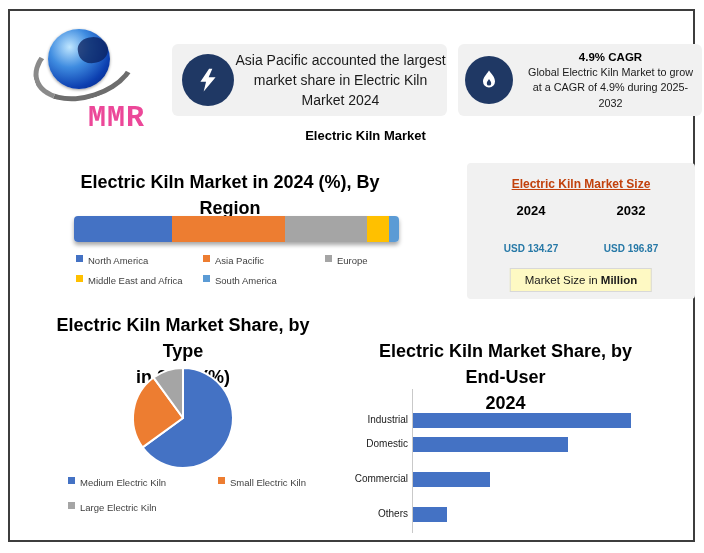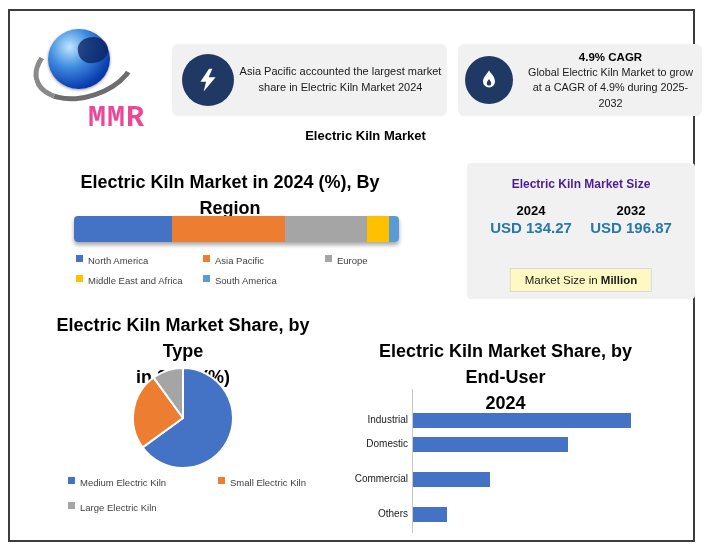--- a/index.html
+++ b/index.html
@@ -20,21 +20,21 @@
   .logo-text{position:absolute;left:62px;top:30px;font-family:Liberation Mono, monospace;
          font-weight:bold;font-size:30px;color:#ec4899;letter-spacing:1px;margin-top:46px;}
 
   
   .info-box{position:absolute;background:#f1f1f1;border-radius:6px;display:flex;align-items:center;}
   .box1{left:162px;top:33px;width:275px;height:72px;}
   .box2{left:448px;top:33px;width:244px;height:72px;}
   .icon-circle{flex:0 0 auto;border-radius:50%;background:#1f3864;display:flex;align-items:center;justify-content:center;}
   .box1 .icon-circle{width:52px;height:52px;margin-left:10px;}
   .box2 .icon-circle{width:48px;height:48px;margin-left:7px;}
-  .box-text{flex:1;text-align:center;font-size:11px;line-height:1.45;color:#1a1a1a;padding:0 0;}
+  .box-text{flex:1;text-align:center;font-size:14px;line-height:1.45;color:#1a1a1a;padding:0 0;}
   .box2 .box-text{padding:0 4px 0 10px;font-size:10.8px;line-height:1.4;}
   .cagr-title{font-weight:bold;font-size:11.5px;color:#000;}
 
   
   .main-title{position:absolute;left:8px;top:117px;width:695px;text-align:center;
         font-size:13px;font-weight:bold;color:#000;}
 
   
   .sec-title{position:absolute;font-size:18px;font-weight:bold;color:#000;text-align:center;line-height:1.45;}
   .region-title{left:40px;top:158px;width:360px;}
@@ -48,25 +48,25 @@
 
   
   .legend{position:absolute;display:grid;font-size:9.5px;color:#3f3f3f;row-gap:9px;}
   .region-legend{left:66px;top:244px;width:330px;grid-template-columns:127px 122px auto;}
   .pie-legend{left:58px;top:466px;width:270px;grid-template-columns:150px auto;row-gap:14px;}
   .legend-item{display:flex;align-items:flex-start;gap:5px;white-space:nowrap;}
   .swatch{width:7px;height:7px;flex:0 0 auto;}
 
   
   .size-panel{position:absolute;left:457px;top:152px;width:228px;height:136px;background:#f1f1f1;border-radius:4px;}
-  .size-title{text-align:center;font-size:12px;font-weight:bold;color:#4c1d95;margin-top:14px;}
+  .size-title{text-align:center;font-size:12px;font-weight:bold;color:#c2410c;margin-top:14px;text-decoration:underline;}
   .size-cols{display:flex;justify-content:space-around;margin-top:12px;padding:0 14px;}
   .size-col{text-align:center;width:90px;}
   .size-year{font-size:13px;font-weight:bold;color:#000;}
-  .size-value{font-size:15px;font-weight:bold;margin-top:1px;}
+  .size-value{font-size:10px;font-weight:bold;margin-top:25px;}
   .size-foot{position:absolute;left:50%;transform:translateX(-50%);bottom:7px;background:#fef9c3;
         border:1px solid #d8d8d8;padding:5px 14px;font-size:11.5px;color:#1a1a1a;white-space:nowrap;}
 
   
   .pie-wrap{position:absolute;left:117px;top:351px;width:112px;height:112px;}
 
   
   .hbar-chart{position:absolute;left:330px;top:378px;width:310px;height:144px;}
   .hbar-axis{position:absolute;left:72px;top:0;width:1px;height:144px;background:#c9c9c9;}
   .hbar-row{position:absolute;left:0;width:310px;height:15px;}

